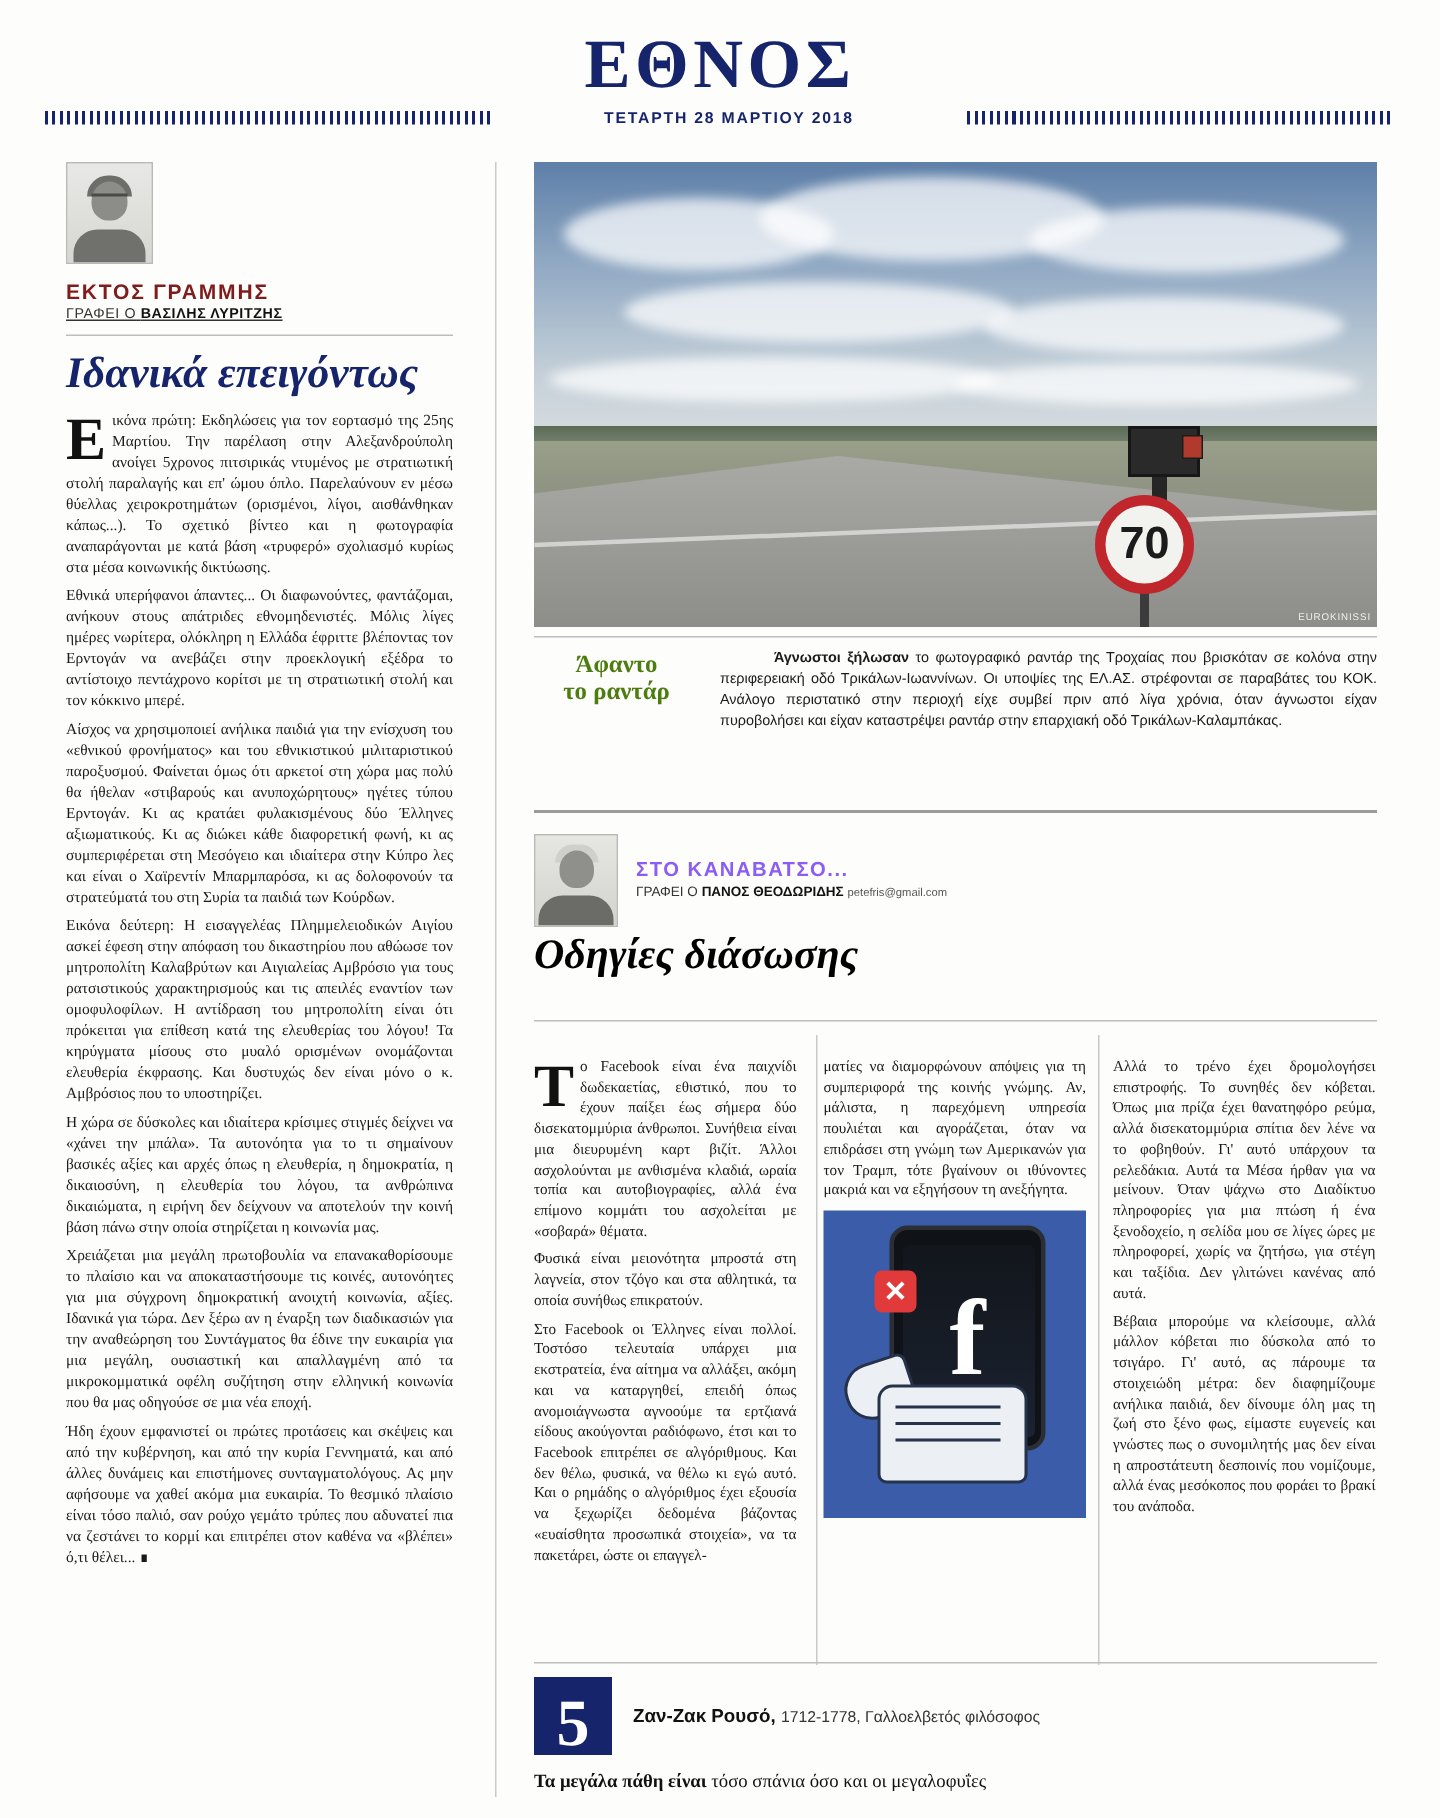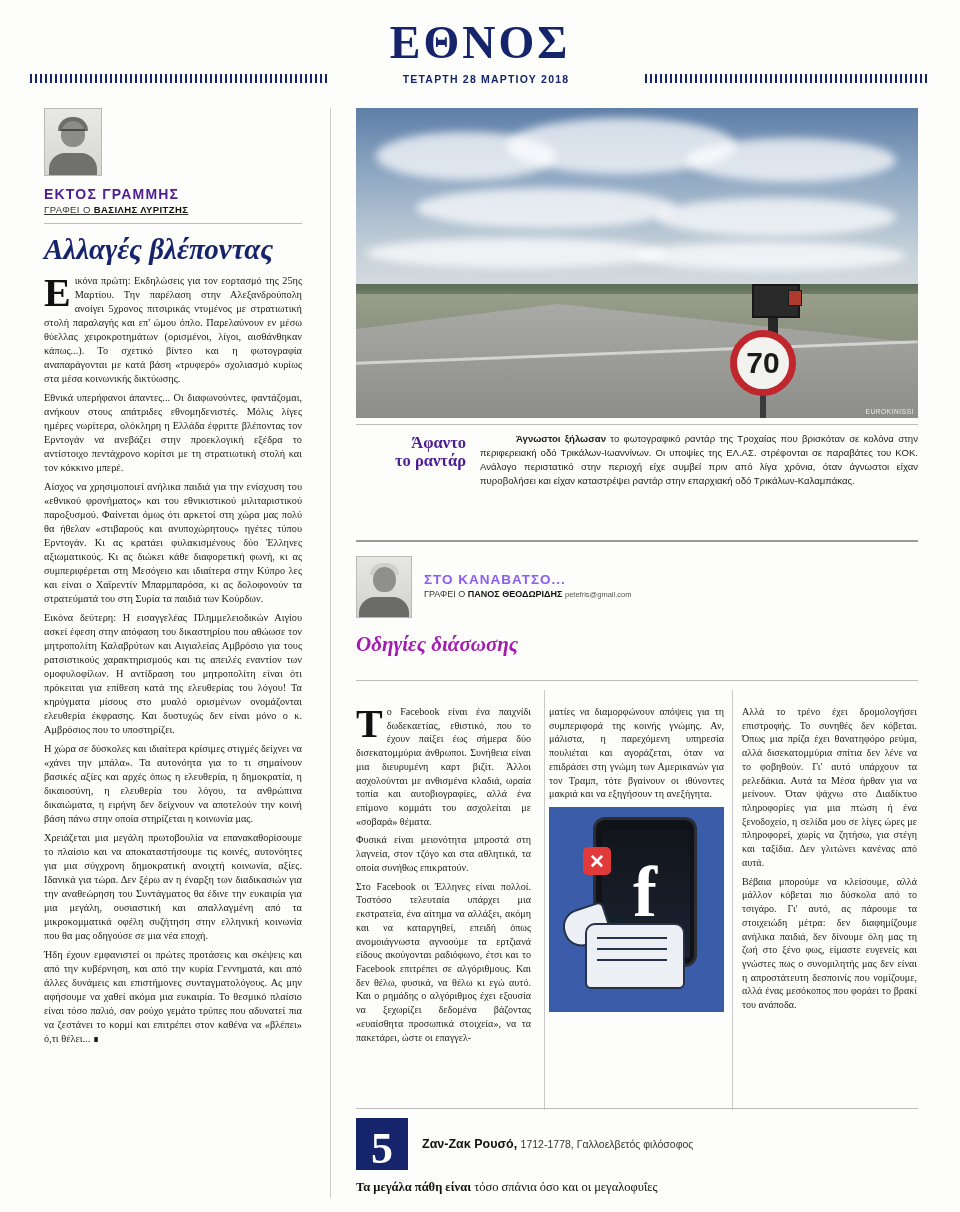--- a/index.html
+++ b/index.html
@@ -122,21 +122,21 @@
     position: absolute;
     left: 16px; top: 20px;
     width: 24px; height: 6px;
     border-top: 2px solid #4a4a48;
   }
   .kicker {
     font-family: "Liberation Sans", sans-serif;
     font-size: 14px;
     font-weight: bold;
     letter-spacing: 1.2px;
-    color: #4c1d95;
+    color: #7f1d1d;
   }
   .byline {
     font-family: "Liberation Sans", sans-serif;
     font-size: 9.5px;
     letter-spacing: 0.4px;
     color: #333;
     margin-top: 2px;
     text-decoration: underline;
   }
   .byline b { color: #111; }
@@ -282,22 +282,22 @@
     width: 562px;
     display: flex;
     gap: 14px;
   }
   .caption-label {
     width: 110px;
     font-family: "Liberation Serif", serif;
     font-weight: bold;
     font-size: 16.5px;
     line-height: 1.12;
-    text-align: right;
-    color: #4c1d95;
+    text-align: center;
+    color: #4d7c0f;
     padding-top: 2px;
   }
   .caption-text {
     flex: 1;
     font-family: "Liberation Sans", sans-serif;
     font-size: 9.6px;
     line-height: 1.45;
     text-align: justify;
     color: #1a1a1a;
   }
@@ -359,25 +359,25 @@
     margin-top: 2px;
   }
   .byline2 b { color: #111; }
   .email {
     font-family: "Liberation Sans", sans-serif;
     font-size: 7.5px;
     color: #555;
   }
   .headline-2 {
     font-family: "Liberation Serif", serif;
-    font-size: 21px;
+    font-size: 28px;
     font-weight: bold;
     font-style: italic;
-    color: #a21caf;
-    margin: 14px 0 10px 0;
+    color: #000000;
+    margin: 3px 0 10px 0;
   }
   .three-cols {
     position: absolute;
     left: 356px;
     top: 705px;
     width: 562px;
     display: flex;
     gap: 18px;
   }
   .tcol { width: 175px; }
@@ -537,21 +537,21 @@
       <div class="hair"></div>
       <div class="head"></div>
       <div class="glasses"></div>
     </div>
     <div class="kicker">ΕΚΤΟΣ ΓΡΑΜΜΗΣ</div>
     <div class="byline">
       <span>ΓΡΑΦΕΙ Ο</span>
       <b>ΒΑΣΙΛΗΣ ΛΥΡΙΤΖΗΣ</b>
     </div>
     <div class="col-rule-top"></div>
-    <div class="headline-main">Αλλαγές βλέποντας</div>
+    <div class="headline-main">Ιδανικά επειγόντως</div>
     <div class="body-text">
       <p class="dropcap">Εικόνα πρώτη: Εκδηλώσεις για τον εορτασμό της 25ης Μαρτίου. Την παρέλαση στην Αλεξανδρούπολη ανοίγει 5χρονος πιτσιρικάς ντυμένος με στρατιωτική στολή παραλαγής και επ' ώμου όπλο. Παρελαύνουν εν μέσω θύελλας χειροκροτημάτων (ορισμένοι, λίγοι, αισθάνθηκαν κάπως...). Το σχετικό βίντεο και η φωτογραφία αναπαράγονται με κατά βάση «τρυφερό» σχολιασμό κυρίως στα μέσα κοινωνικής δικτύωσης.</p>
       <p>Εθνικά υπερήφανοι άπαντες... Οι διαφωνούντες, φαντάζομαι, ανήκουν στους απάτριδες εθνομηδενιστές. Μόλις λίγες ημέρες νωρίτερα, ολόκληρη η Ελλάδα έφριττε βλέποντας τον Ερντογάν να ανεβάζει στην προεκλογική εξέδρα το αντίστοιχο πεντάχρονο κορίτσι με τη στρατιωτική στολή και τον κόκκινο μπερέ.</p>
       <p>Αίσχος να χρησιμοποιεί ανήλικα παιδιά για την ενίσχυση του «εθνικού φρονήματος» και του εθνικιστικού μιλιταριστικού παροξυσμού. Φαίνεται όμως ότι αρκετοί στη χώρα μας πολύ θα ήθελαν «στιβαρούς και ανυποχώρητους» ηγέτες τύπου Ερντογάν. Κι ας κρατάει φυλακισμένους δύο Έλληνες αξιωματικούς. Κι ας διώκει κάθε διαφορετική φωνή, κι ας συμπεριφέρεται στη Μεσόγειο και ιδιαίτερα στην Κύπρο λες και είναι ο Χαϊρεντίν Μπαρμπαρόσα, κι ας δολοφονούν τα στρατεύματά του στη Συρία τα παιδιά των Κούρδων.</p>
       <p>Εικόνα δεύτερη: Η εισαγγελέας Πλημμελειοδικών Αιγίου ασκεί έφεση στην απόφαση του δικαστηρίου που αθώωσε τον μητροπολίτη Καλαβρύτων και Αιγιαλείας Αμβρόσιο για τους ρατσιστικούς χαρακτηρισμούς και τις απειλές εναντίον των ομοφυλοφίλων. Η αντίδραση του μητροπολίτη είναι ότι πρόκειται για επίθεση κατά της ελευθερίας του λόγου! Τα κηρύγματα μίσους στο μυαλό ορισμένων ονομάζονται ελευθερία έκφρασης. Και δυστυχώς δεν είναι μόνο ο κ. Αμβρόσιος που το υποστηρίζει.</p>
       <p>Η χώρα σε δύσκολες και ιδιαίτερα κρίσιμες στιγμές δείχνει να «χάνει την μπάλα». Τα αυτονόητα για το τι σημαίνουν βασικές αξίες και αρχές όπως η ελευθερία, η δημοκρατία, η δικαιοσύνη, η ελευθερία του λόγου, τα ανθρώπινα δικαιώματα, η ειρήνη δεν δείχνουν να αποτελούν την κοινή βάση πάνω στην οποία στηρίζεται η κοινωνία μας.</p>
       <p>Χρειάζεται μια μεγάλη πρωτοβουλία να επανακαθορίσουμε το πλαίσιο και να αποκαταστήσουμε τις κοινές, αυτονόητες για μια σύγχρονη δημοκρατική ανοιχτή κοινωνία, αξίες. Ιδανικά για τώρα. Δεν ξέρω αν η έναρξη των διαδικασιών για την αναθεώρηση του Συντάγματος θα έδινε την ευκαιρία για μια μεγάλη, ουσιαστική και απαλλαγμένη από τα μικροκομματικά οφέλη συζήτηση στην ελληνική κοινωνία που θα μας οδηγούσε σε μια νέα εποχή.</p>
       <p>Ήδη έχουν εμφανιστεί οι πρώτες προτάσεις και σκέψεις και από την κυβέρνηση, και από την κυρία Γεννηματά, και από άλλες δυνάμεις και επιστήμονες συνταγματολόγους. Ας μην αφήσουμε να χαθεί ακόμα μια ευκαιρία. Το θεσμικό πλαίσιο είναι τόσο παλιό, σαν ρούχο γεμάτο τρύπες που αδυνατεί πια να ζεστάνει το κορμί και επιτρέπει στον καθένα να «βλέπει» ό,τι θέλει... ∎</p>
     </div>
   </div>

